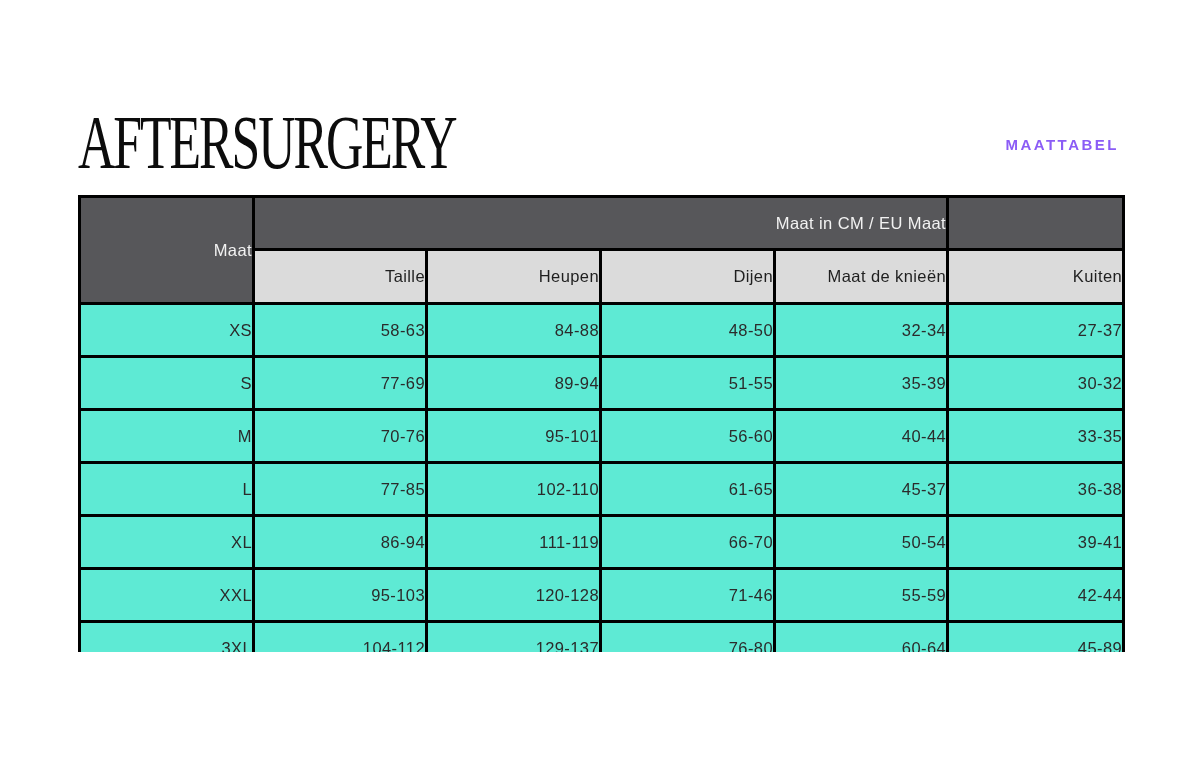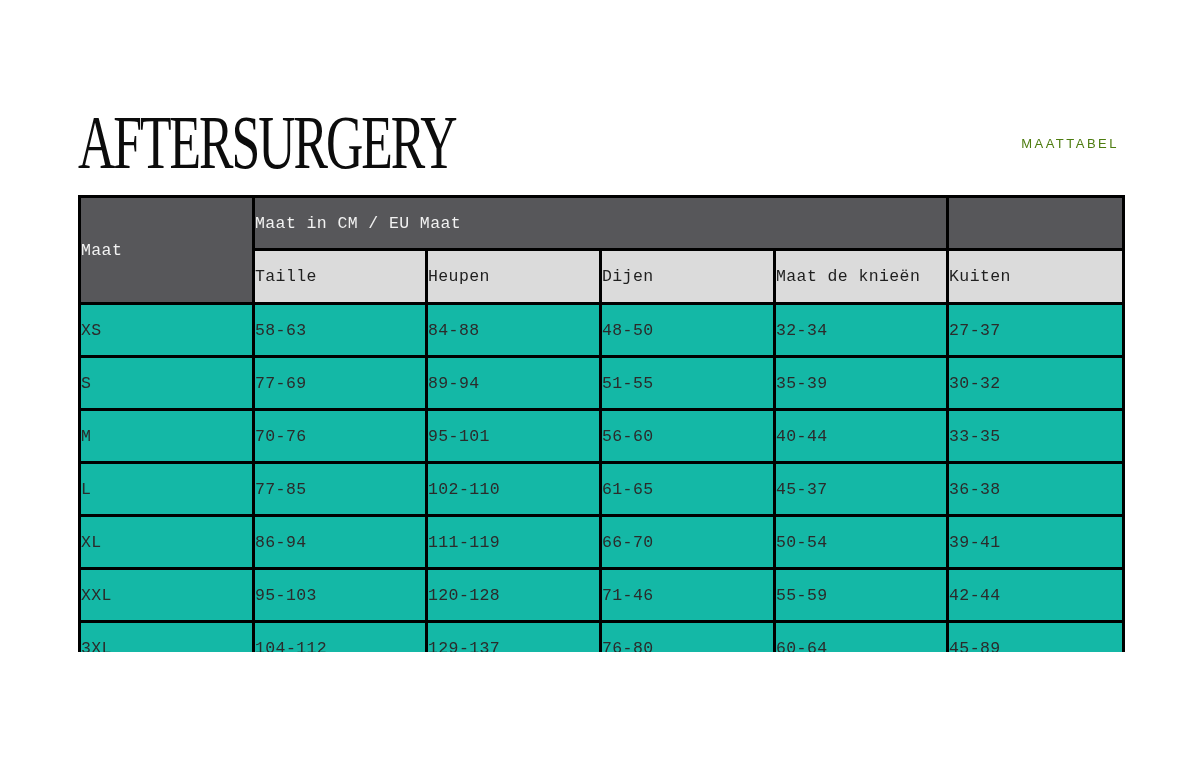--- a/index.html
+++ b/index.html
@@ -31,55 +31,55 @@
     white-space: nowrap;
     transform: scaleX(0.68);
     transform-origin: left top;
     line-height: 1.0;
   }
   .page-title {
     position: absolute;
     right: 81px;
     top: 136px;
     font-family: "Liberation Sans", sans-serif;
-    font-size: 13px;
+    font-size: 15px;
     letter-spacing: 2.5px;
-    color: #4d7c0f;
-    font-weight: 400;
+    color: #8b5cf6;
+    font-weight: 700;
   }
   table.size-chart {
     position: absolute;
     left: 78px;
     top: 195px;
     width: 1044px;
     border-collapse: collapse;
     table-layout: fixed;
   }
   table.size-chart td, table.size-chart th {
     border: 3px solid var(--border);
-    text-align: left;
+    text-align: right;
     vertical-align: middle;
-    font-family: Liberation Mono, monospace;
+    font-family: Liberation Sans, sans-serif;
     font-size: 16.5px;
     letter-spacing: 0.4px;
     color: var(--text-dark);
     font-weight: 400;
     padding: 0;
   }
   .cell-dark {
     background: var(--header-dark);
     color: var(--text-light) !important;
   }
   .cell-light {
     background: var(--header-light);
     color: #1f1f1f !important;
   }
   tr.hdr-row-1 { height: 53px; }
   tr.hdr-row-2 { height: 54px; }
-  tr.data-row  { height: 53px; background: #14b8a6; }
+  tr.data-row  { height: 53px; background: #5eead4; }
 </style>
 </head>
 <body>
 
 <div class="page">
 
   <div class="brand-logo">AFTERSURGERY</div>
 
   <div class="page-title">MAATTABEL</div>
 

